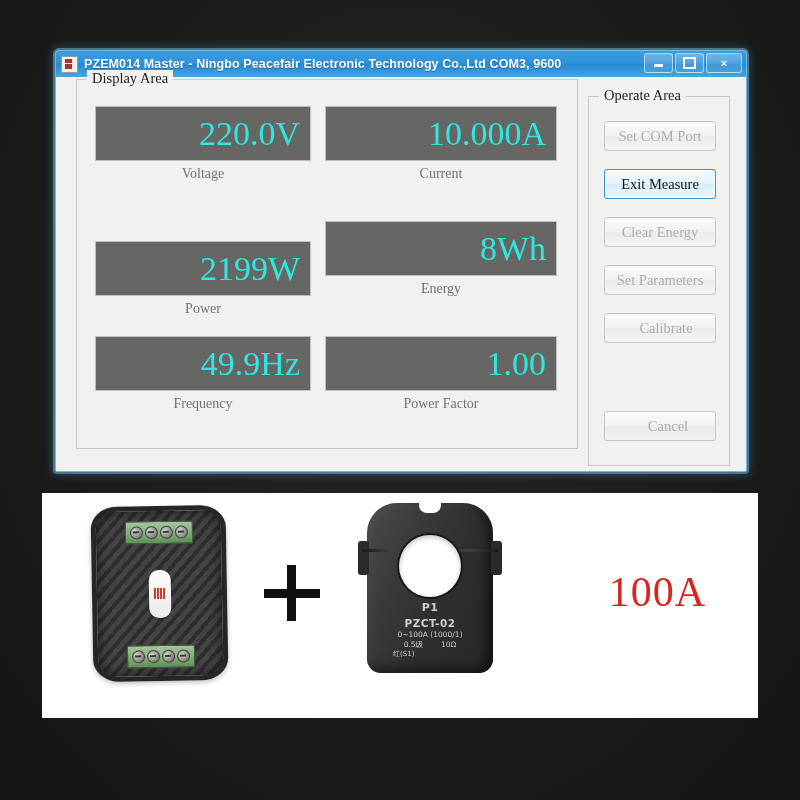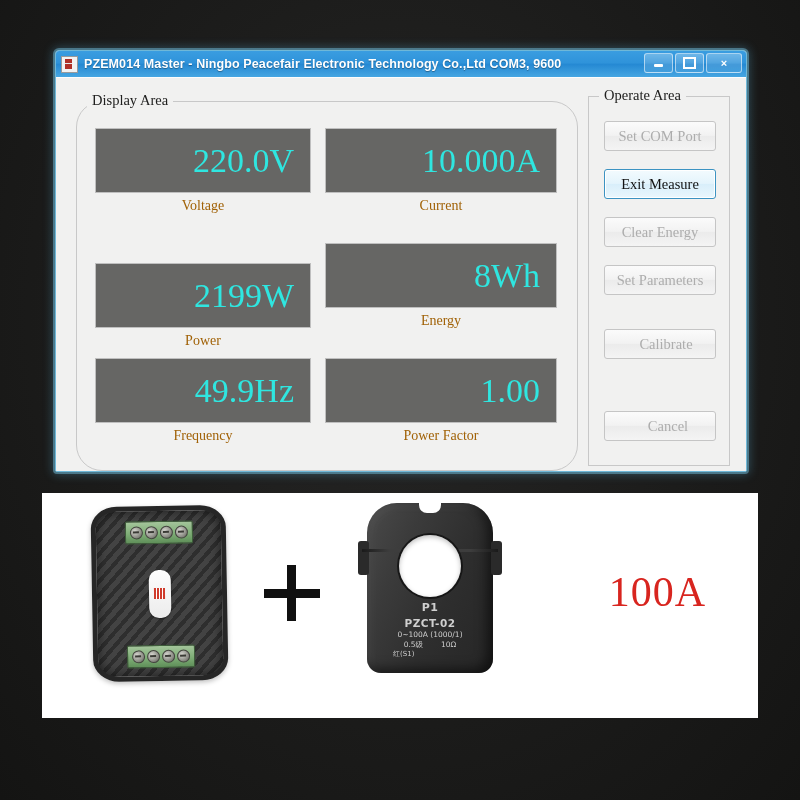--- a/index.html
+++ b/index.html
@@ -76,42 +76,42 @@
     background:transparent;
   }
   .group-title{
     position:absolute;top:-10px;left:10px;
     background:#f1f1f0;
     padding:0 5px;
     font-size:14.5px;color:#20201f;
     font-family:"Liberation Serif",serif;
     white-space:nowrap;
   }
-  #display-group{left:20px;top:23px;width:500px;height:368px;border-radius:26px;}
+  #display-group{left:20px;top:1px;width:500px;height:368px;}
   #operate-group{left:532px;top:18px;width:140px;height:368px;}
 
   
   .readout-cell{position:absolute;}
   .readout-panel{
     background:#666664;
     border:1px solid #bfbfbf;
-    height:65px;
+    height:55px;
     display:flex;align-items:center;justify-content:flex-end;
-    padding-right:16px;
+    padding-right:10px;
     box-sizing:border-box;
   }
   .readout-value{
     color:#2fe6e0;
     font-family:"Liberation Serif",serif;
     font-size:34px;line-height:1;
     white-space:nowrap;
   }
   .readout-label{
     text-align:center;
-    font-size:14px;color:#a16207;
+    font-size:14px;color:#737373;
     margin-top:5px;
     font-family:"Liberation Serif",serif;
   }
 
   
   .op-btn{
     position:absolute;left:15px;width:112px;height:30px;
     border:1px solid #c5c5c5;border-radius:3px;
     background:linear-gradient(to bottom,#fbfbfb,#f2f2f2 48%,#ebebeb 50%,#f4f4f4);
     display:flex;align-items:center;justify-content:center;
@@ -308,21 +308,21 @@
       </div>
     </div>
 
     <div class="group-box" id="operate-group">
       <div class="group-title">Operate Area</div>
 
       <div class="op-btn enabled" style="top:72px;">Exit Measure</div>
       <div class="op-btn" style="top:24px;">Set COM Port</div>
       <div class="op-btn" style="top:120px;">Clear Energy</div>
       <div class="op-btn" style="top:168px;">Set Parameters</div>
-      <div class="op-btn" style="top:232px;padding-left:12px;">Calibrate</div>
+      <div class="op-btn" style="top:216px;padding-left:12px;">Calibrate</div>
       <div class="op-btn" style="top:314px;padding-left:16px;">Cancel</div>
     </div>
 
   </div>
 </div>
 
 <div id="product-photo">
 
   <div id="pzem-module">
     <div class="terminal-block top">

